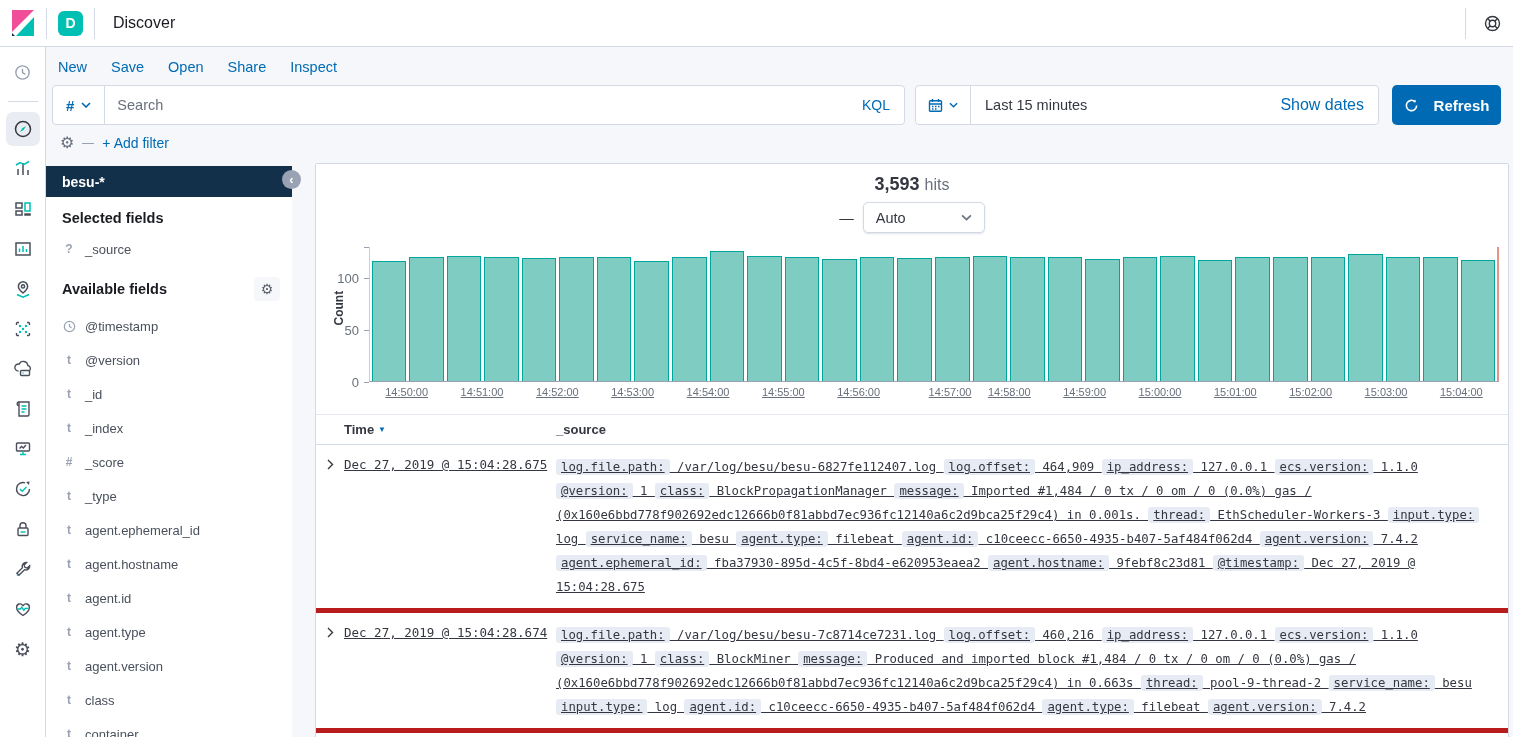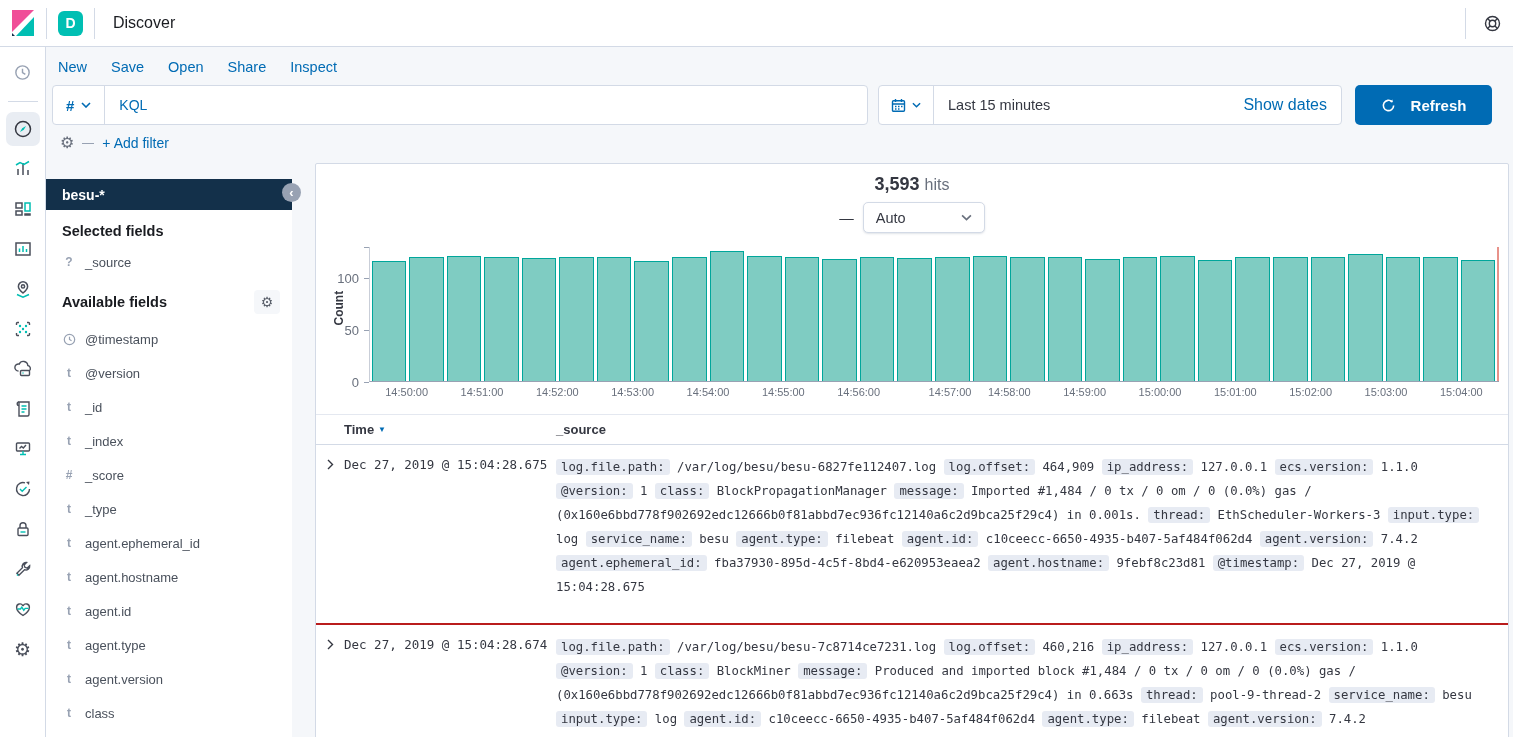--- a/index.html
+++ b/index.html
@@ -19,47 +19,47 @@
   .rail { width:46px; background:#fff; border-right:1px solid #D3DAE6; display:flex;
           flex-direction:column; align-items:center; padding-top:8px; flex-shrink:0; }
   .rail-item { width:34px; height:34px; display:flex; align-items:center; justify-content:center;
                margin-bottom:6px; border-radius:7px; color:#4A4F5B; }
   .rail-item.dim { color:#98A2B3; }
   .rail-item.active { background:#E9EDF3; }
   .rail-sep { width:30px; height:1px; background:#D3DAE6; margin:6px 0 10px; }
   .gear-glyph { font-size:19px; line-height:1; color:#4A4F5B; }
   
   .main-col { flex:1; display:flex; flex-direction:column; min-width:0; }
-  .toolbars { padding:0 21px 0 6px; }
+  .toolbars { padding:0 12px 0 6px; }
   .menu-row { display:flex; gap:24px; padding:12px 4px 10px 6px; }
   .menu-row a { color:#006BB4; font-size:14.5px; text-decoration:none; }
   .query-row { display:flex; align-items:stretch; height:40px; }
   .search-box { flex:1; background:#fff; border:1px solid #D3DAE6; border-radius:4px;
                 display:flex; align-items:center; overflow:hidden; }
   .filter-toggle { display:flex; align-items:center; gap:7px; padding:0 13px; height:100%;
                    border-right:1px solid #D3DAE6; color:#006BB4; font-size:15px; font-weight:bold; }
   .search-input { border:none; outline:none; flex:1; font-size:14.5px; padding:0 12px;
                   font-family:"Liberation Sans",sans-serif; color:#343741; }
   .search-input::placeholder { color:#69707D; }
   .kql { color:#006BB4; font-size:14px; padding:0 14px; }
   .date-box { width:464px; margin-left:10px; background:#fff; border:1px solid #D3DAE6;
               border-radius:4px; display:flex; align-items:center; }
   .cal-group { display:flex; align-items:center; gap:6px; padding:0 12px; height:100%;
                border-right:1px solid #D3DAE6; color:#006BB4; }
   .date-text { font-size:14.5px; padding-left:14px; flex:1; }
   .show-dates { color:#006BB4; font-size:16px; padding-right:14px; }
-  .refresh-btn { width:137px; margin-left:13px; background:#006BB4; border:none; border-radius:5px;
+  .refresh-btn { width:109px; margin-left:13px; background:#006BB4; border:none; border-radius:5px;
                  color:#fff; font-size:15px; font-weight:bold; display:flex; align-items:center;
                  justify-content:center; gap:15px; font-family:"Liberation Sans",sans-serif; }
   .filter-row { display:flex; align-items:center; gap:8px; padding:10px 4px 12px 8px; }
   .filter-dash { width:12px; height:1px; background:#98A2B3; }
   .add-filter { color:#006BB4; font-size:14px; text-decoration:none; }
   
   .content { flex:1; position:relative; min-height:0; }
-  .fields-sidebar { position:absolute; left:0; top:16px; bottom:0; width:246px; background:#fff; }
+  .fields-sidebar { position:absolute; left:0; top:3px; bottom:0; width:246px; background:#fff; }
   .sidebar-header { height:31px; background:#13304A; color:#fff; font-weight:bold; font-size:14px;
                     display:flex; align-items:center; padding-left:16px; }
   .collapse-btn { position:absolute; right:-9px; top:4px; width:19px; height:19px; border-radius:50%;
                   background:#98A2B3; color:#fff; border:none; font-size:13px; line-height:17px;
                   text-align:center; padding:0; font-weight:bold; }
   .fields-head { font-size:14.5px; font-weight:bold; color:#1A1C21; padding:13px 12px 8px 16px;
                  display:flex; align-items:center; justify-content:space-between; }
   .fields-gear { width:26px; height:24px; border:none; background:#F5F7FA; border-radius:4px;
                  font-size:14px; color:#5A606B; }
   .field-item { display:flex; align-items:center; gap:9px; padding:0 16px; height:30px;
@@ -83,32 +83,32 @@
   .ylab { position:absolute; left:6px; top:50%; transform:rotate(-90deg) translateX(40%);
           transform-origin:center; font-size:12px; font-weight:bold; color:#343741; }
   .ytick { position:absolute; right:10px; font-size:13px; color:#69707D; transform:translateY(-50%); }
   .ytickmark { position:absolute; right:0; width:5px; height:1px; background:#98A2B3; }
   .plot { flex:1; height:135px; position:relative; border-left:1px solid #C9CED8;
           border-bottom:1px solid #98A2B3; }
   .bars { position:absolute; inset:0 2px 0 0; display:flex; align-items:flex-end; }
   .bar { flex:1; margin:0 1.5px; background:#7FCCC2; border:1px solid #00A69B; border-bottom:none; }
   .now-line { position:absolute; right:0; top:0; bottom:0; width:2px; background:#E8928A; }
   .xticks { position:relative; height:16px; margin:4px 9px 0 53px; }
-  .xtick { position:absolute; transform:translateX(-50%); font-size:11px; color:#69707D; top:0; }
+  .xtick { position:absolute; transform:translateX(-50%); font-size:11px; color:#69707D; top:0;text-decoration:underline; }
   .xlabel { text-align:center; margin:4px 9px 0 53px; font-size:12px; font-weight:bold; }
   
   .tbl { margin-top:12px; }
   .tbl-header { display:flex; border-top:1px solid #E4E8F0; border-bottom:1px solid #D3DAE6;
                 padding:7px 0; font-size:13px; font-weight:bold; }
   .col-chev { width:28px; flex-shrink:0; display:flex; justify-content:center; align-items:flex-start;
               padding-top:3px; }
   .col-time { width:212px; flex-shrink:0; }
   .col-src { flex:1; min-width:0; padding-right:8px; }
   .sort-arrow { color:#006BB4; font-size:8px; vertical-align:2px; margin-left:4px; }
-  .row { display:flex; border-bottom:2px solid #b91c1c; padding:10px 0 24px; }
+  .row { display:flex; border-bottom:5px solid #b91c1c; padding:10px 0 9px;text-decoration:underline; }
   .row .col-time { font-family:"DejaVu Sans Mono",monospace; font-size:12.5px; padding-top:2px; }
   .src-text { font-family:"DejaVu Sans Mono",monospace; font-size:12.3px; line-height:24px;
               word-break:break-word; }
   .tk-k { background:#E7EBF3; border-radius:3px; padding:1px 5px; white-space:nowrap; }
   .expand-btn { background:none; border:none; color:#343741; padding:0; height:14px; }
   svg.ic { display:block; }
 </style>
 </head>
 <body>
 
@@ -251,20 +251,21 @@
         <a href="#">Inspect</a>
       </div>
       <div class="query-row">
         <div class="search-box">
           <div class="filter-toggle">
             <span>#</span>
             <svg class="ic" width="10" height="6" viewBox="0 0 10 6" fill="none" stroke="#006BB4" stroke-width="1.6">
                 <path d="M1 1l4 4 4-4"></path>
               </svg>
           </div>
+          <input class="search-input" placeholder="Search" style="">
           <span class="kql">KQL</span>
         </div>
         <div class="date-box">
           <div class="cal-group">
             <svg class="ic" width="15" height="15" viewBox="0 0 15 15" fill="none" stroke="#006BB4" stroke-width="1.4">
                 <rect x="1.5" y="2.8" width="12" height="10.5" rx="1"></rect>
                 <path d="M4.5 1v3M10.5 1v3M1.5 6h12"></path>
                 <path d="M4 8.5h1.5M7 8.5h1.5M10 8.5h1.5M4 11h1.5M7 11h1.5"></path>
               </svg>
             <svg class="ic" width="9" height="6" viewBox="0 0 10 6" fill="none" stroke="#006BB4" stroke-width="1.6">

